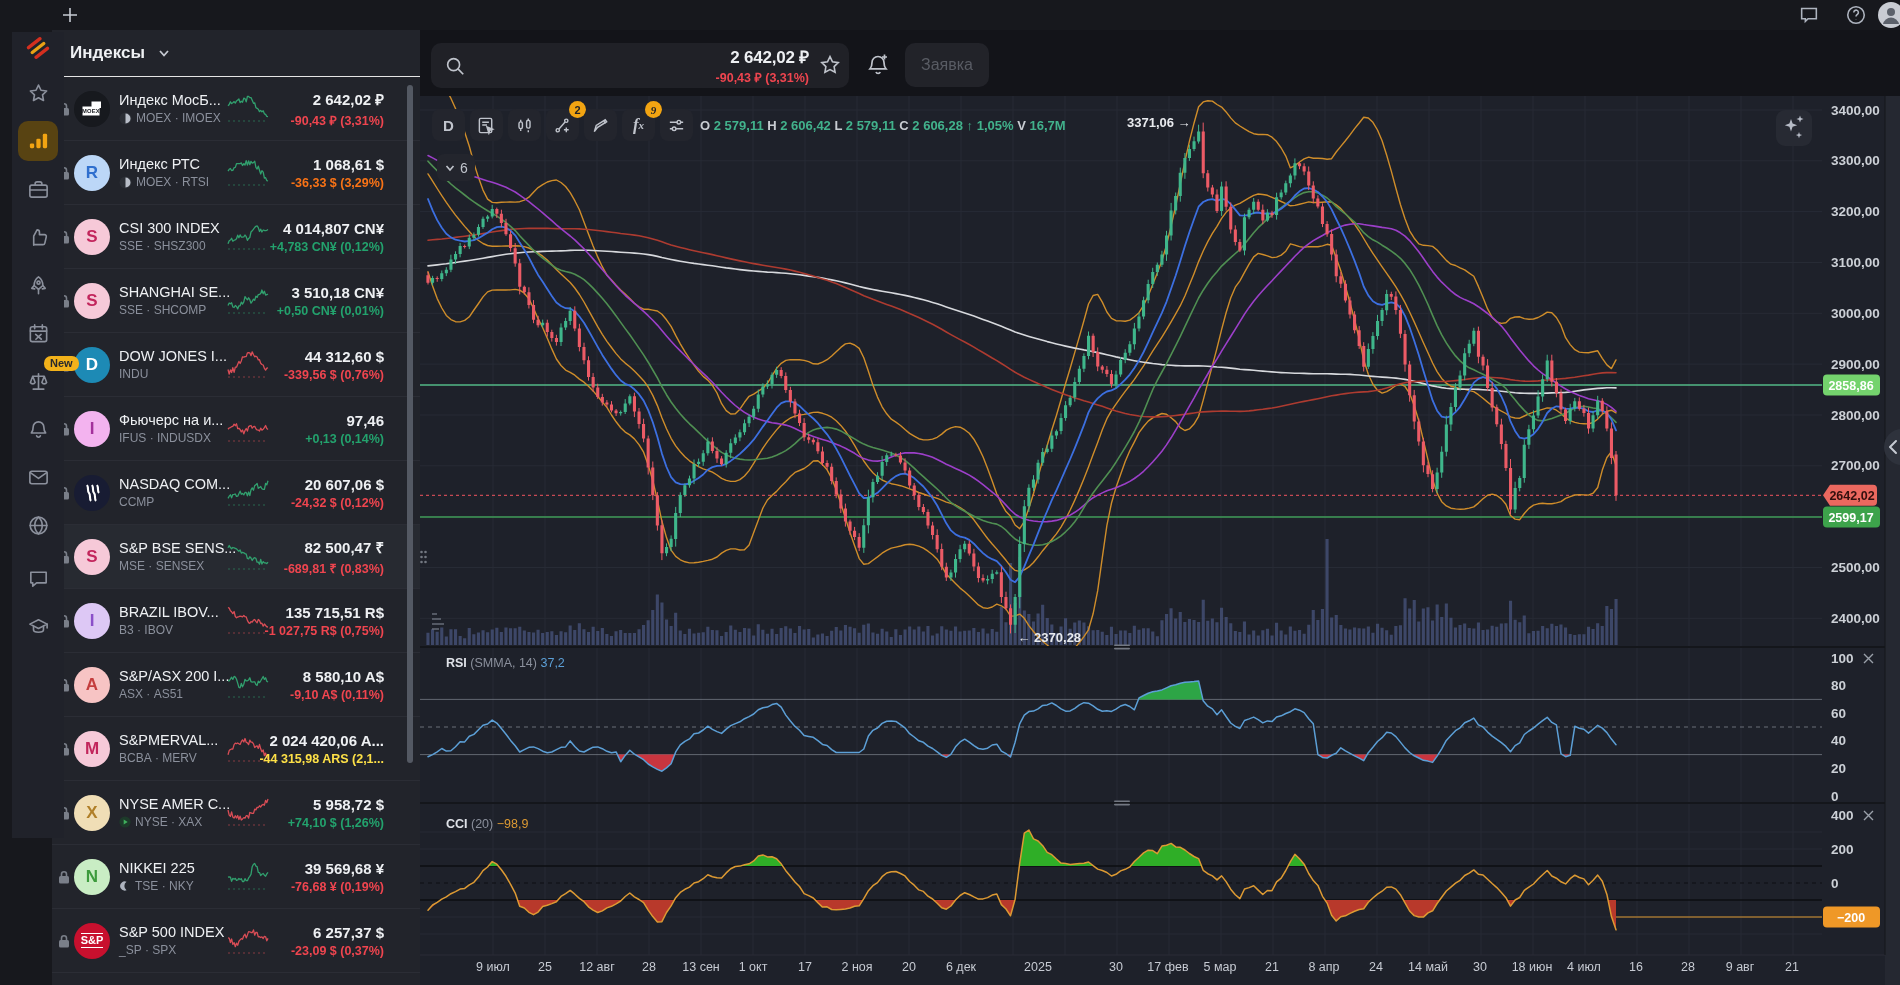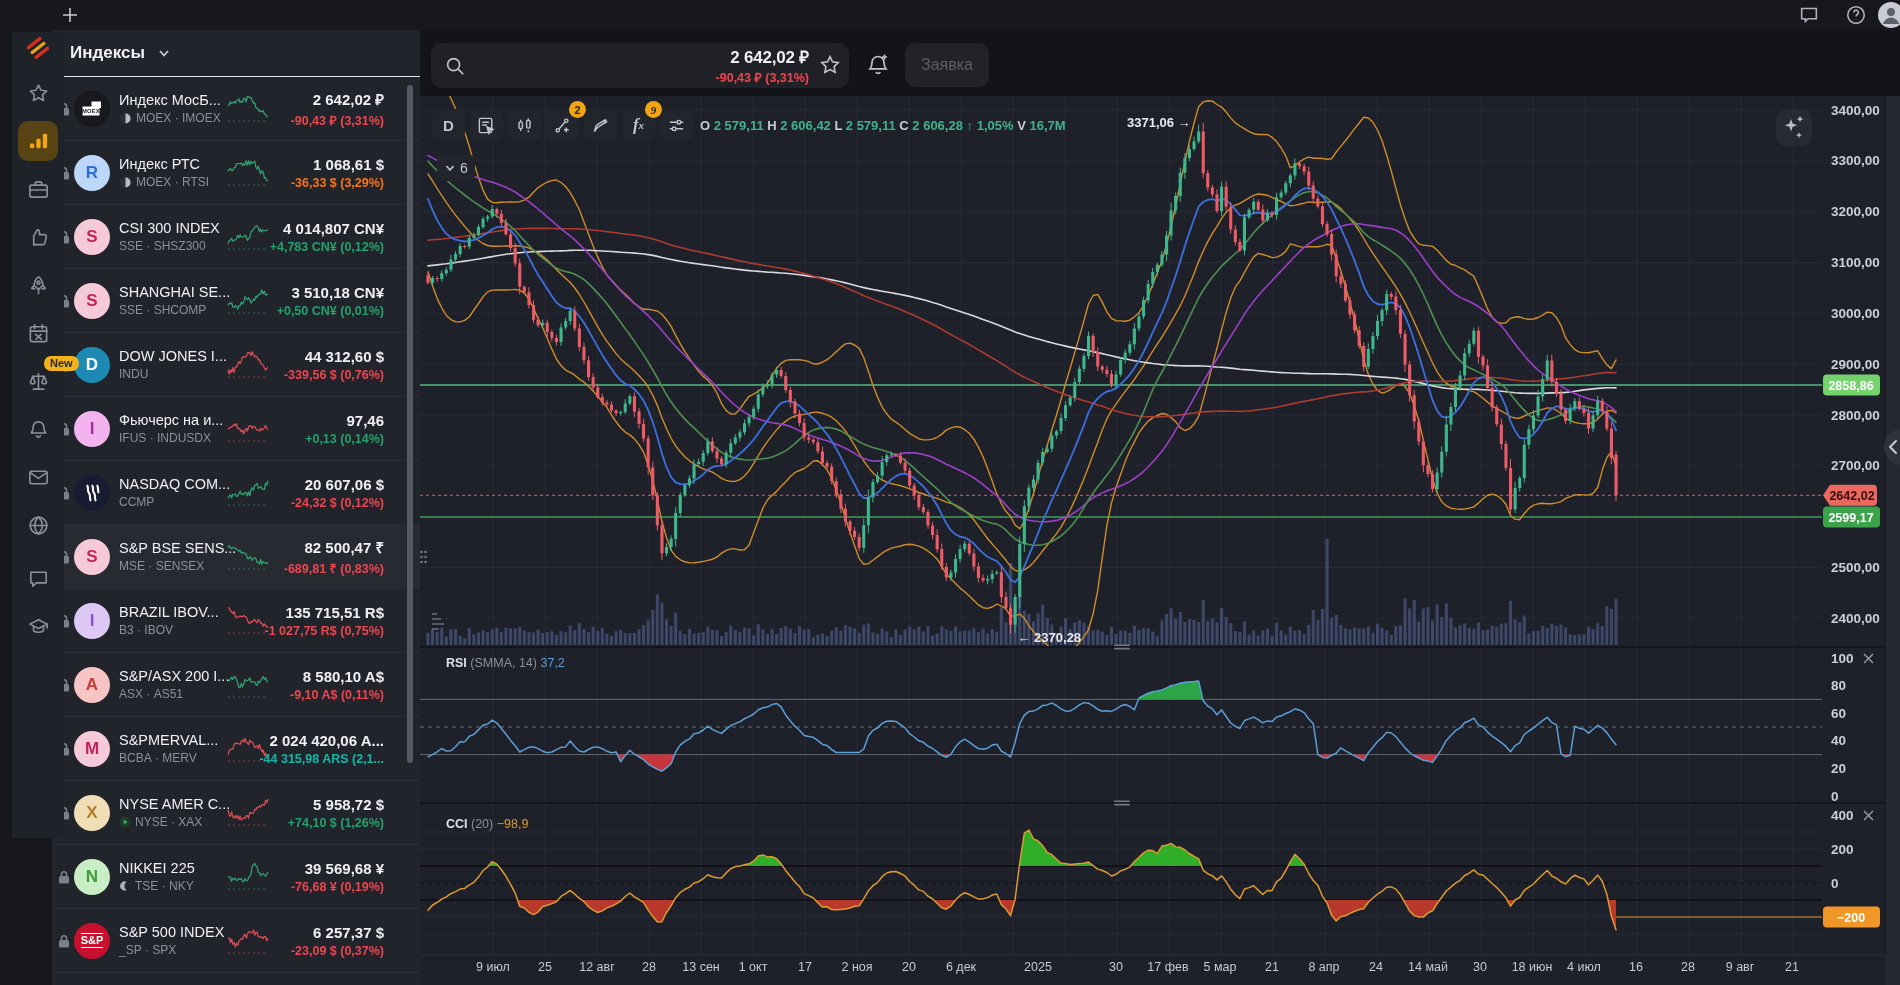--- a/index.html
+++ b/index.html
@@ -597,21 +597,21 @@
         <div class="rsub">
           <span>BCBA&nbsp;·&nbsp;MERV</span>
         </div>
       </div>
   <div class="spark"><svg width="40" height="36" viewBox="0 -3 40 36" style="overflow:visible">
           <line x1="0" y1="29" x2="40" y2="29" stroke="#d94d56" stroke-width="1" stroke-dasharray="2,3" opacity="0.55"></line>
           <polyline points="0.0,22.8 1.2,18.6 2.4,17.5 3.6,17.0 4.8,17.1 6.1,12.6 7.3,11.2 8.5,11.7 9.7,11.0 10.9,11.8 12.1,12.4 13.3,9.7 14.5,7.9 15.8,10.0 17.0,6.5 18.2,10.2 19.4,10.9 20.6,12.6 21.8,8.1 23.0,10.2 24.2,10.1 25.5,11.9 26.7,15.5 27.9,14.4 29.1,13.9 30.3,16.4 31.5,12.4 32.7,16.8 33.9,19.8 35.2,18.0 36.4,23.6 37.6,21.1 38.8,25.4 40.0,26.7" fill="none" stroke="#d94d56" stroke-width="1.3" stroke-linejoin="round"></polyline>
         </svg></div>
   <div class="rowright">
         <div class="rprice">2 024 420,06 A...</div>
-        <div class="rchg" style="color:#14b8a6">-44 315,98 ARS (2,1...</div>
+        <div class="rchg" style="color:#fde047">-44 315,98 ARS (2,1...</div>
       </div>
 </div>
 <div class="row" style="">
   <svg class="lock" width="12" height="14" viewBox="0 0 12 14">
         <rect x="1" y="6" width="10" height="7.5" rx="1.5" fill="#7a7f89"></rect>
         <path d="M3.5 6V4.2a2.5 2.5 0 015 0V6" fill="none" stroke="#7a7f89" stroke-width="1.6"></path>
       </svg>
   <div class="logo" style="background:#f0deb6;display:flex;align-items:center;justify-content:center">
         <span style="color:#b07f28;font-size:17px;font-weight:700">X</span>
       </div>

